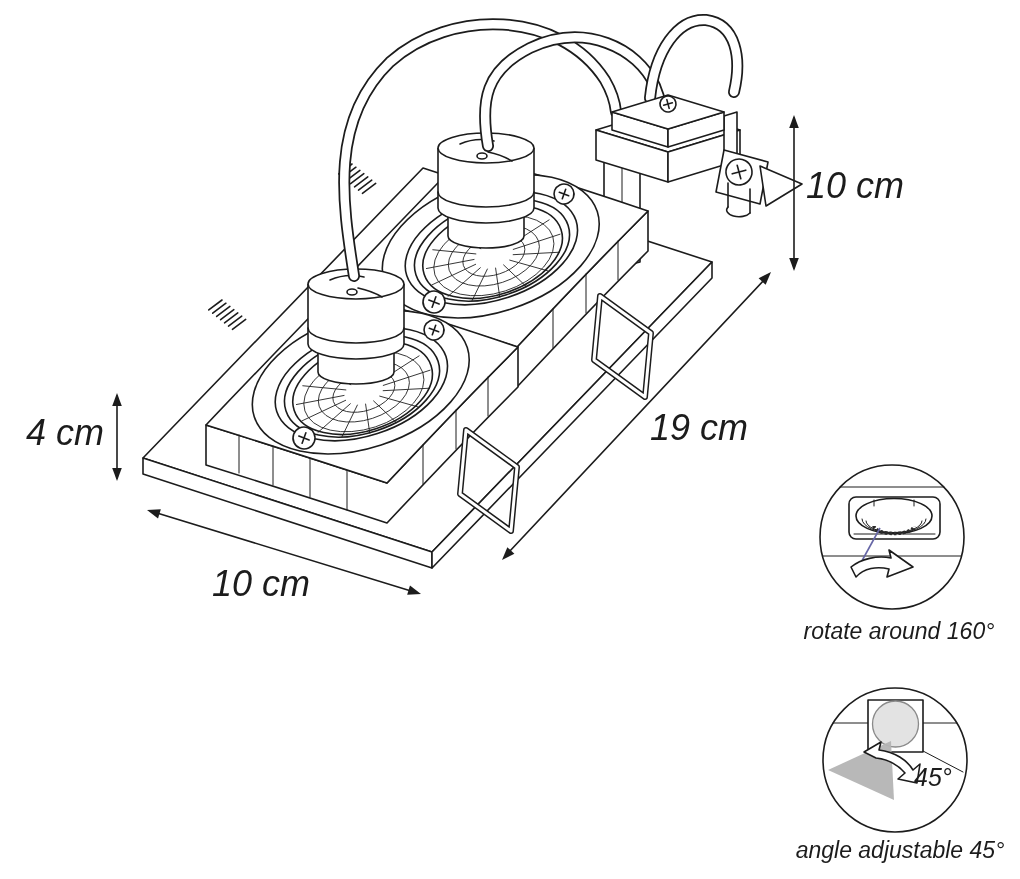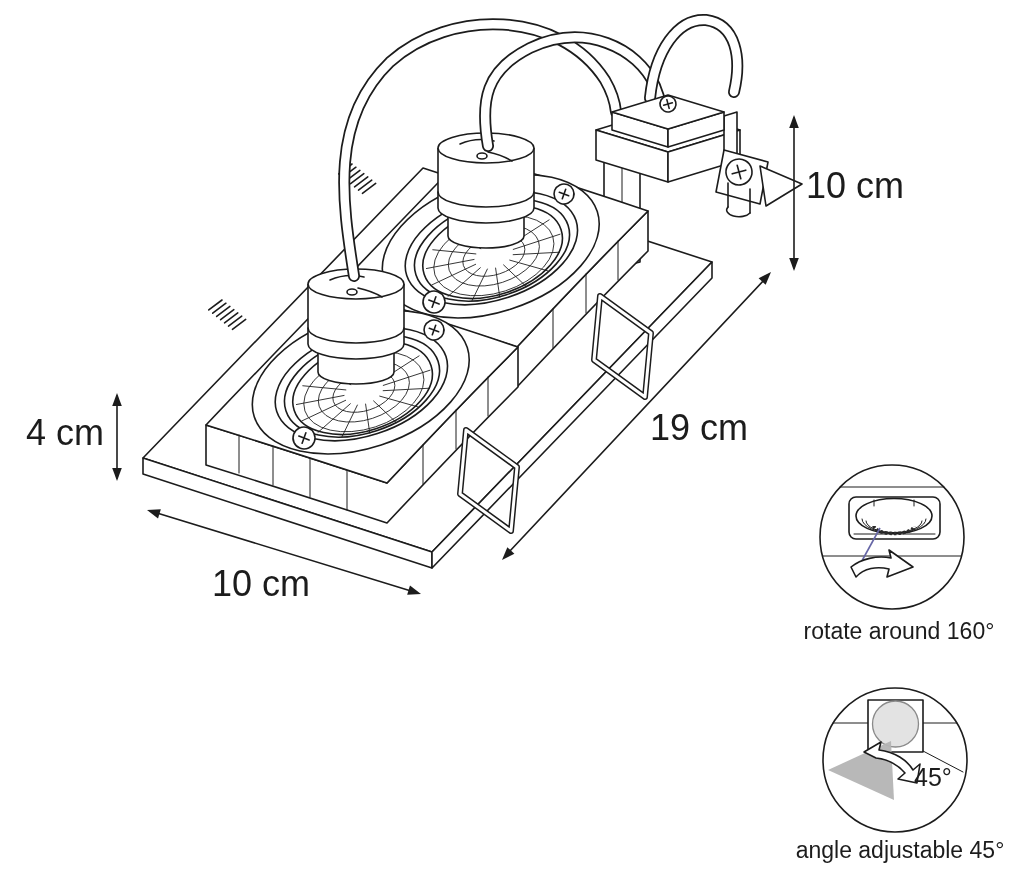--- a/index.html
+++ b/index.html
@@ -1,17 +1,17 @@
 <!DOCTYPE html>
 <html><head>
 <meta charset="utf-8">
 <style>
   html,body{margin:0;padding:0;background:#fff;}
   .canvas{position:relative;width:1020px;height:879px;background:#fff;overflow:hidden;
-          font-family:"Liberation Sans",sans-serif;}
+          font-family:"Liberation Sans",sans-serif;font-style:italic;}
   svg text{fill:#1c1c1c;font-family:"Liberation Sans",sans-serif;}
   .dim{font-size:36px;}
   .cap{font-size:23px;}
   .ang{font-size:25px;}
   .k{fill:none;stroke:#1c1c1c;stroke-width:1.6;stroke-linecap:round;stroke-linejoin:round;}
   .w{fill:#ffffff;stroke:#1c1c1c;stroke-width:1.6;stroke-linejoin:round;}
   .t{stroke-width:1;}
   .g8{fill:none;stroke:#1c1c1c;stroke-width:.8;}
   .cabk{fill:none;stroke:#1c1c1c;stroke-width:12;stroke-linecap:round;}
   .cabw{fill:none;stroke:#ffffff;stroke-width:8.5;stroke-linecap:round;}

